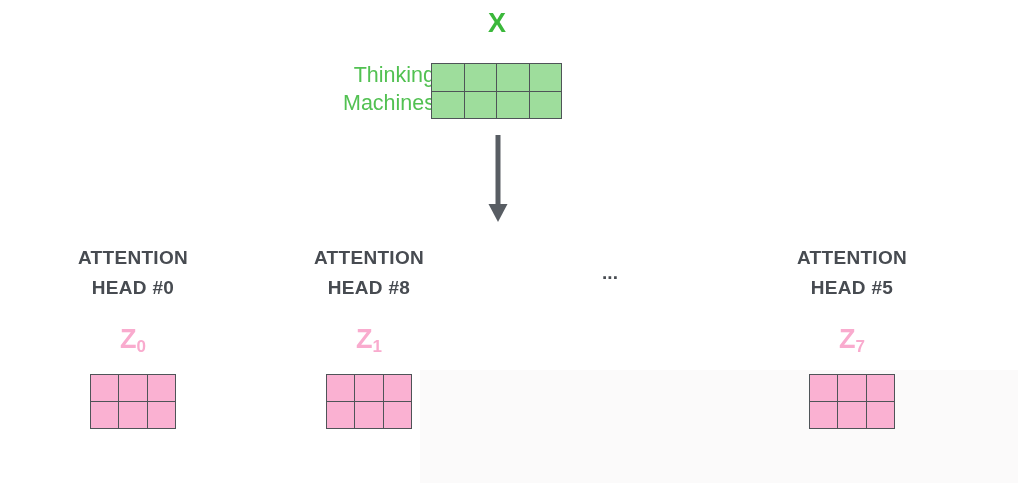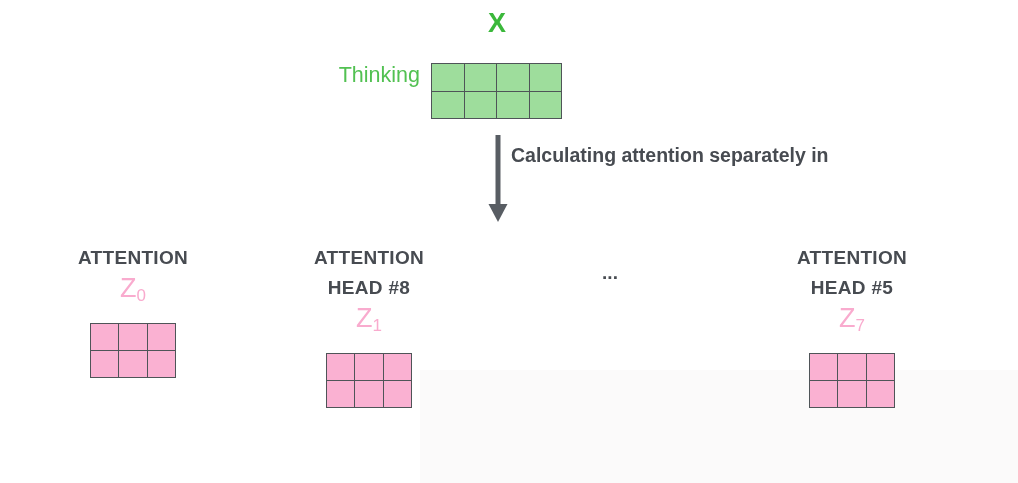--- a/index.html
+++ b/index.html
@@ -7,21 +7,21 @@
     position:relative;width:1018px;height:483px;background:#ffffff;
     font-family:"Liberation Sans", sans-serif;overflow:hidden;
   }
   .bg-shade{position:absolute;left:420px;top:370px;right:0;bottom:0;background:#fbfafa;}
   
   .x-title{
     position:absolute;left:430px;top:8px;width:134px;text-align:center;
     font-size:27px;font-weight:700;color:var(--green-text);
   }
   .word-labels{
-    position:absolute;left:230px;top:61px;width:190px;text-align:right;
+    position:absolute;left:245px;top:61px;width:190px;text-align:right;
     font-size:21.5px;line-height:28px;font-weight:400;color:var(--green-light-text);
   }
   .matrix{display:inline-grid;border-top:1.5px solid var(--cell-border);border-left:1.5px solid var(--cell-border);}
   .matrix .cell{border-right:1.5px solid var(--cell-border);border-bottom:1.5px solid var(--cell-border);}
   .green-matrix{position:absolute;left:431px;top:63px;}
   .green-matrix .cell{width:31.5px;height:26.5px;background:var(--green-cell);}
   .pink-matrix .cell{width:27.5px;height:26px;background:var(--pink-cell);}
   
   .arrow-svg{position:absolute;left:479px;top:132px;}
   .arrow-caption{
@@ -32,65 +32,66 @@
   
   .head-col{
     position:absolute;top:243px;width:220px;
     display:flex;flex-direction:column;align-items:center;
   }
   .head-label{
     text-align:center;font-size:19px;line-height:30px;font-weight:700;
     color:var(--dark-text);letter-spacing:0.3px;
   }
   .z-label{
-    font-size:27px;font-weight:400;color:var(--pink-text);line-height:30px;
+    margin-top:21px;font-size:27px;font-weight:700;color:var(--pink-text);line-height:30px;
   }
   .z-label .sub{font-size:17px;vertical-align:-4px;}
   .head-col .matrix{margin-top:12px;}
   .ellipsis{
     position:absolute;left:585px;top:262px;width:50px;text-align:center;
     font-size:19px;font-weight:700;color:var(--dark-text);
   }
 </style>
 </head>
 <body>
 
 <div class="stage">
 
   <div class="bg-shade"></div>
 
   <div class="x-title">X</div>
 
   <div class="word-labels">
     <div>Thinking</div>
+    <div>Machines</div>
   </div>
 
   <div class="matrix green-matrix" style="grid-template-columns: repeat(4, auto);">
       <div class="cell"></div>
       <div class="cell"></div>
       <div class="cell"></div>
       <div class="cell"></div>
       <div class="cell"></div>
       <div class="cell"></div>
       <div class="cell"></div>
       <div class="cell"></div>
     </div>
 
   <svg class="arrow-svg" width="38" height="94" viewBox="0 0 38 94">
     <line x1="19" y1="3" x2="19" y2="74" stroke="#585d63" stroke-width="5"></line>
     <polygon points="9.5,72 28.5,72 19,90" fill="#585d63"></polygon>
   </svg>
 
   <div class="arrow-caption">
-    <div>Calculating attention separately in</div>
   </div>
 
   <div class="head-col" style="left:23px;">
     <div class="head-label">
       <div>ATTENTION</div>
+      <div>HEAD #0</div>
     </div>
     <div class="z-label"><span>Z</span><span class="sub">0</span></div>
     <div class="matrix pink-matrix" style="grid-template-columns: repeat(3, auto);">
         <div class="cell"></div>
         <div class="cell"></div>
         <div class="cell"></div>
         <div class="cell"></div>
         <div class="cell"></div>
         <div class="cell"></div>
       </div>

